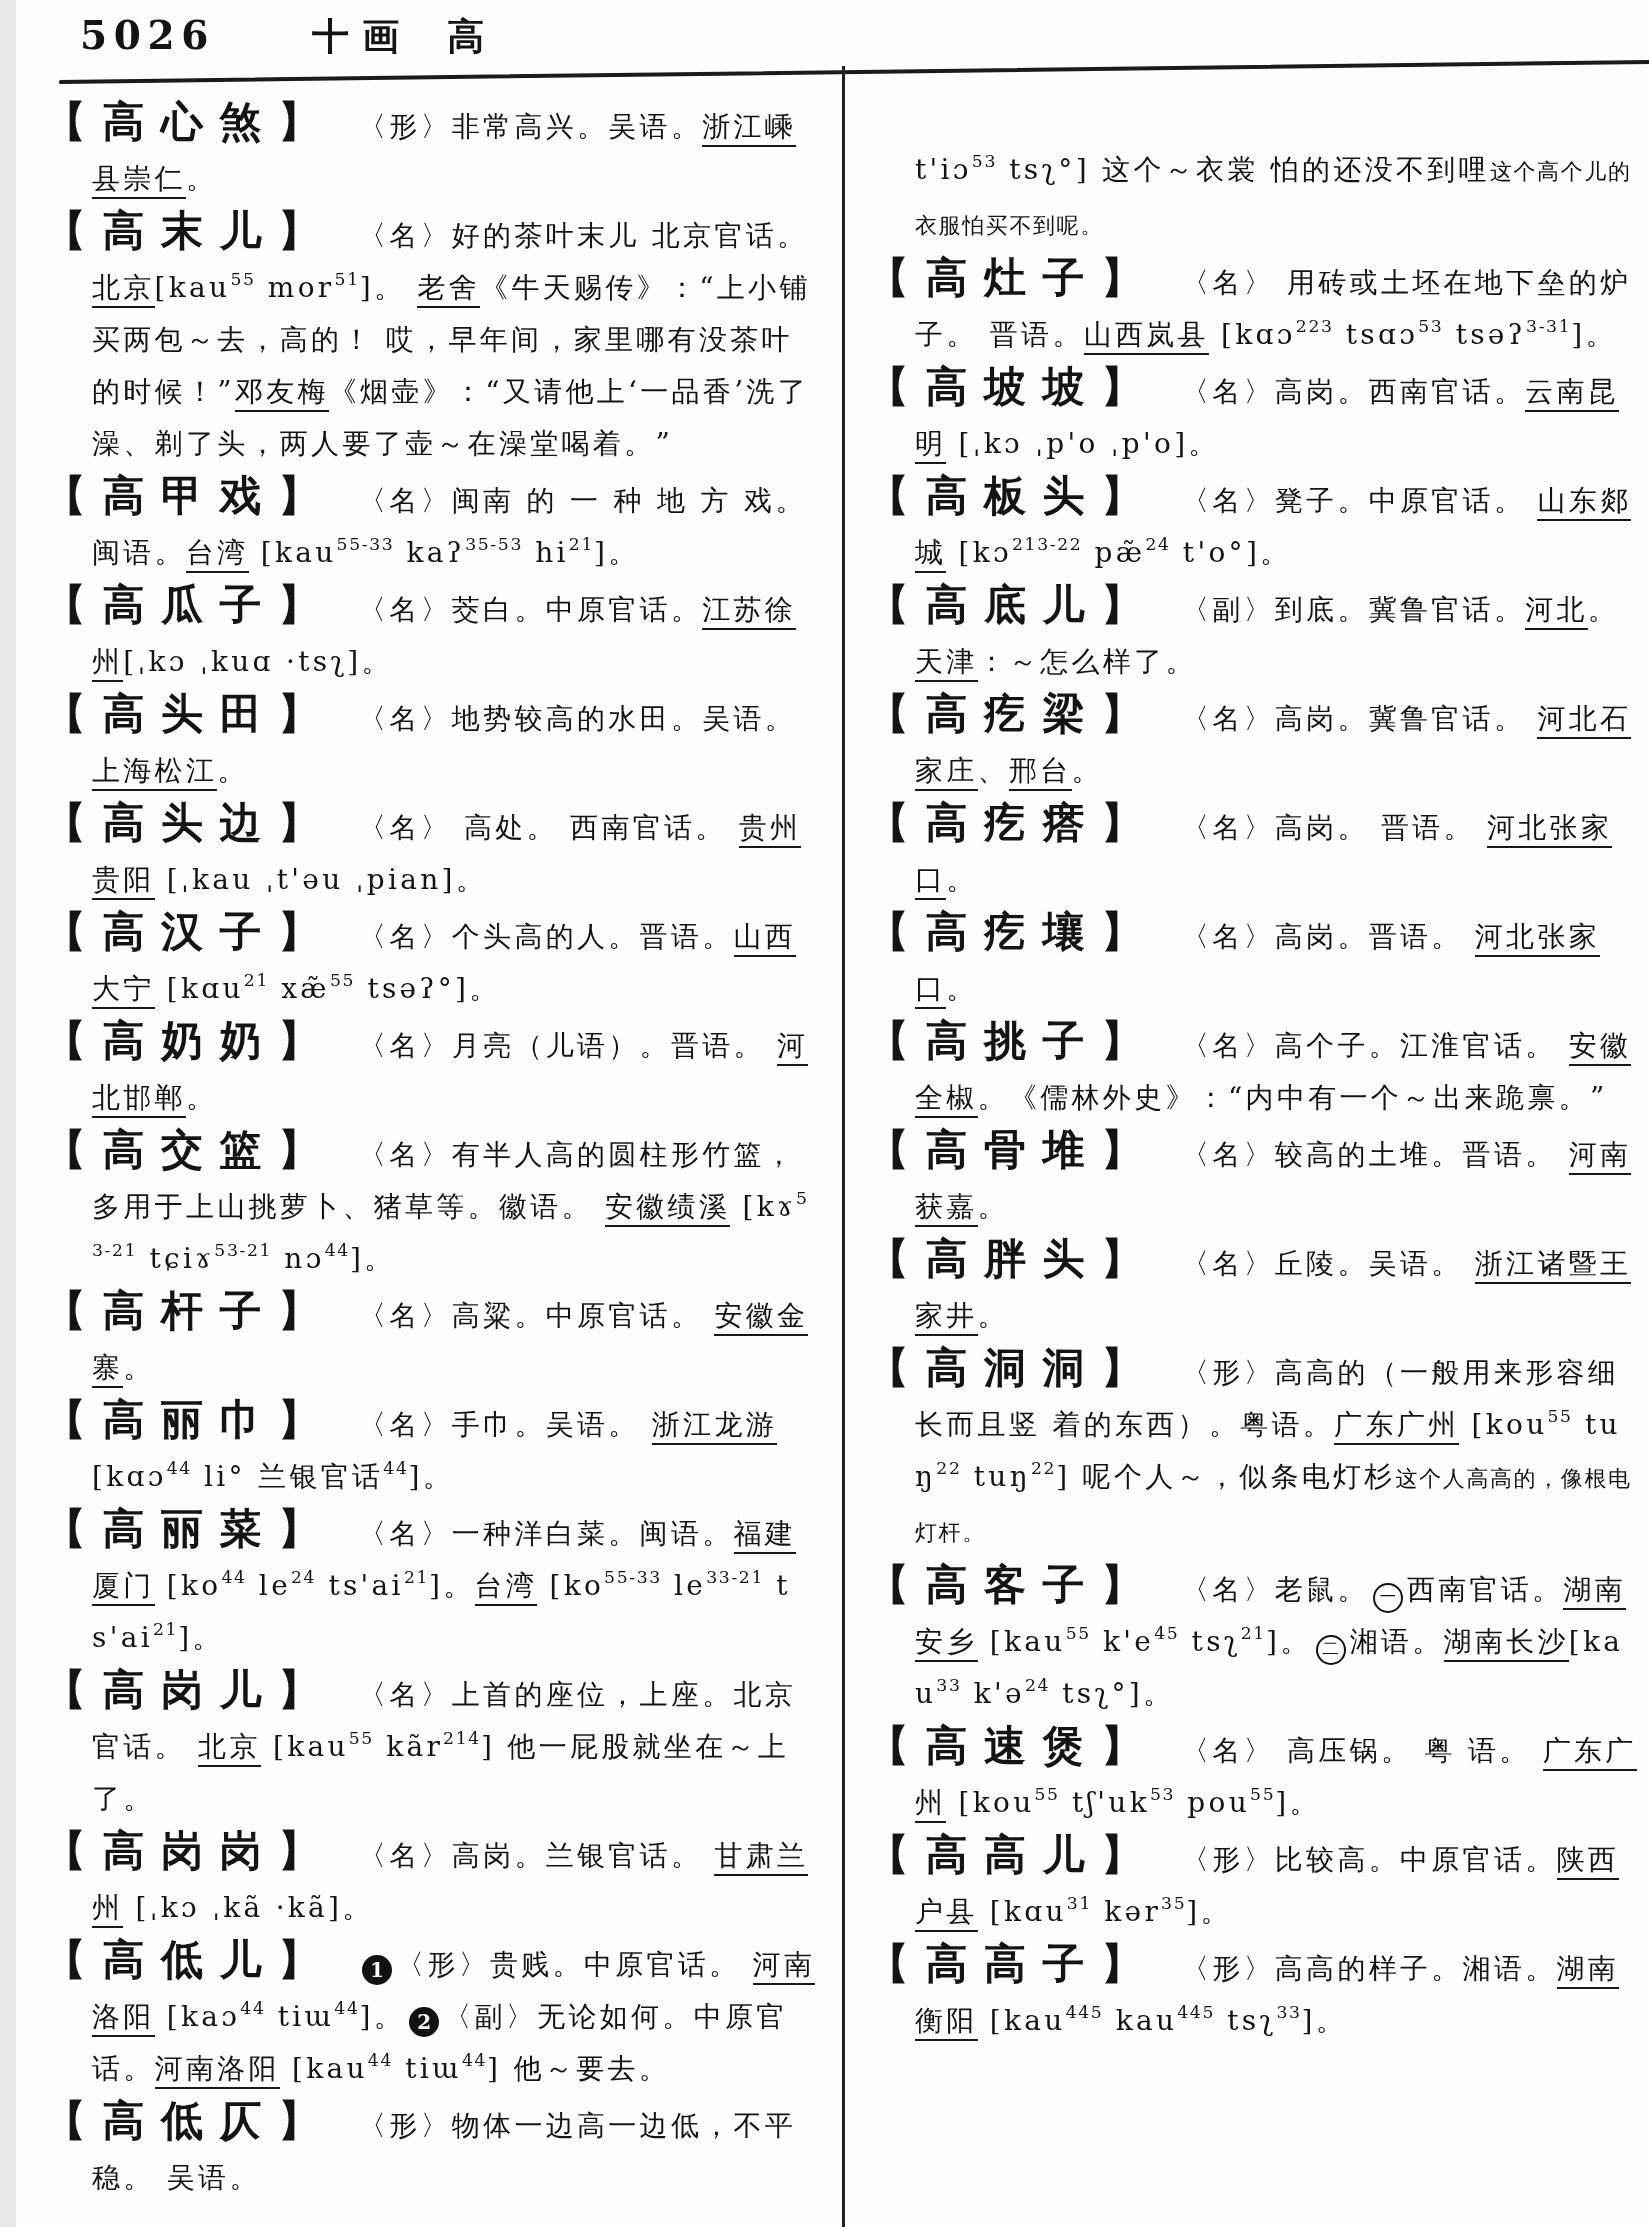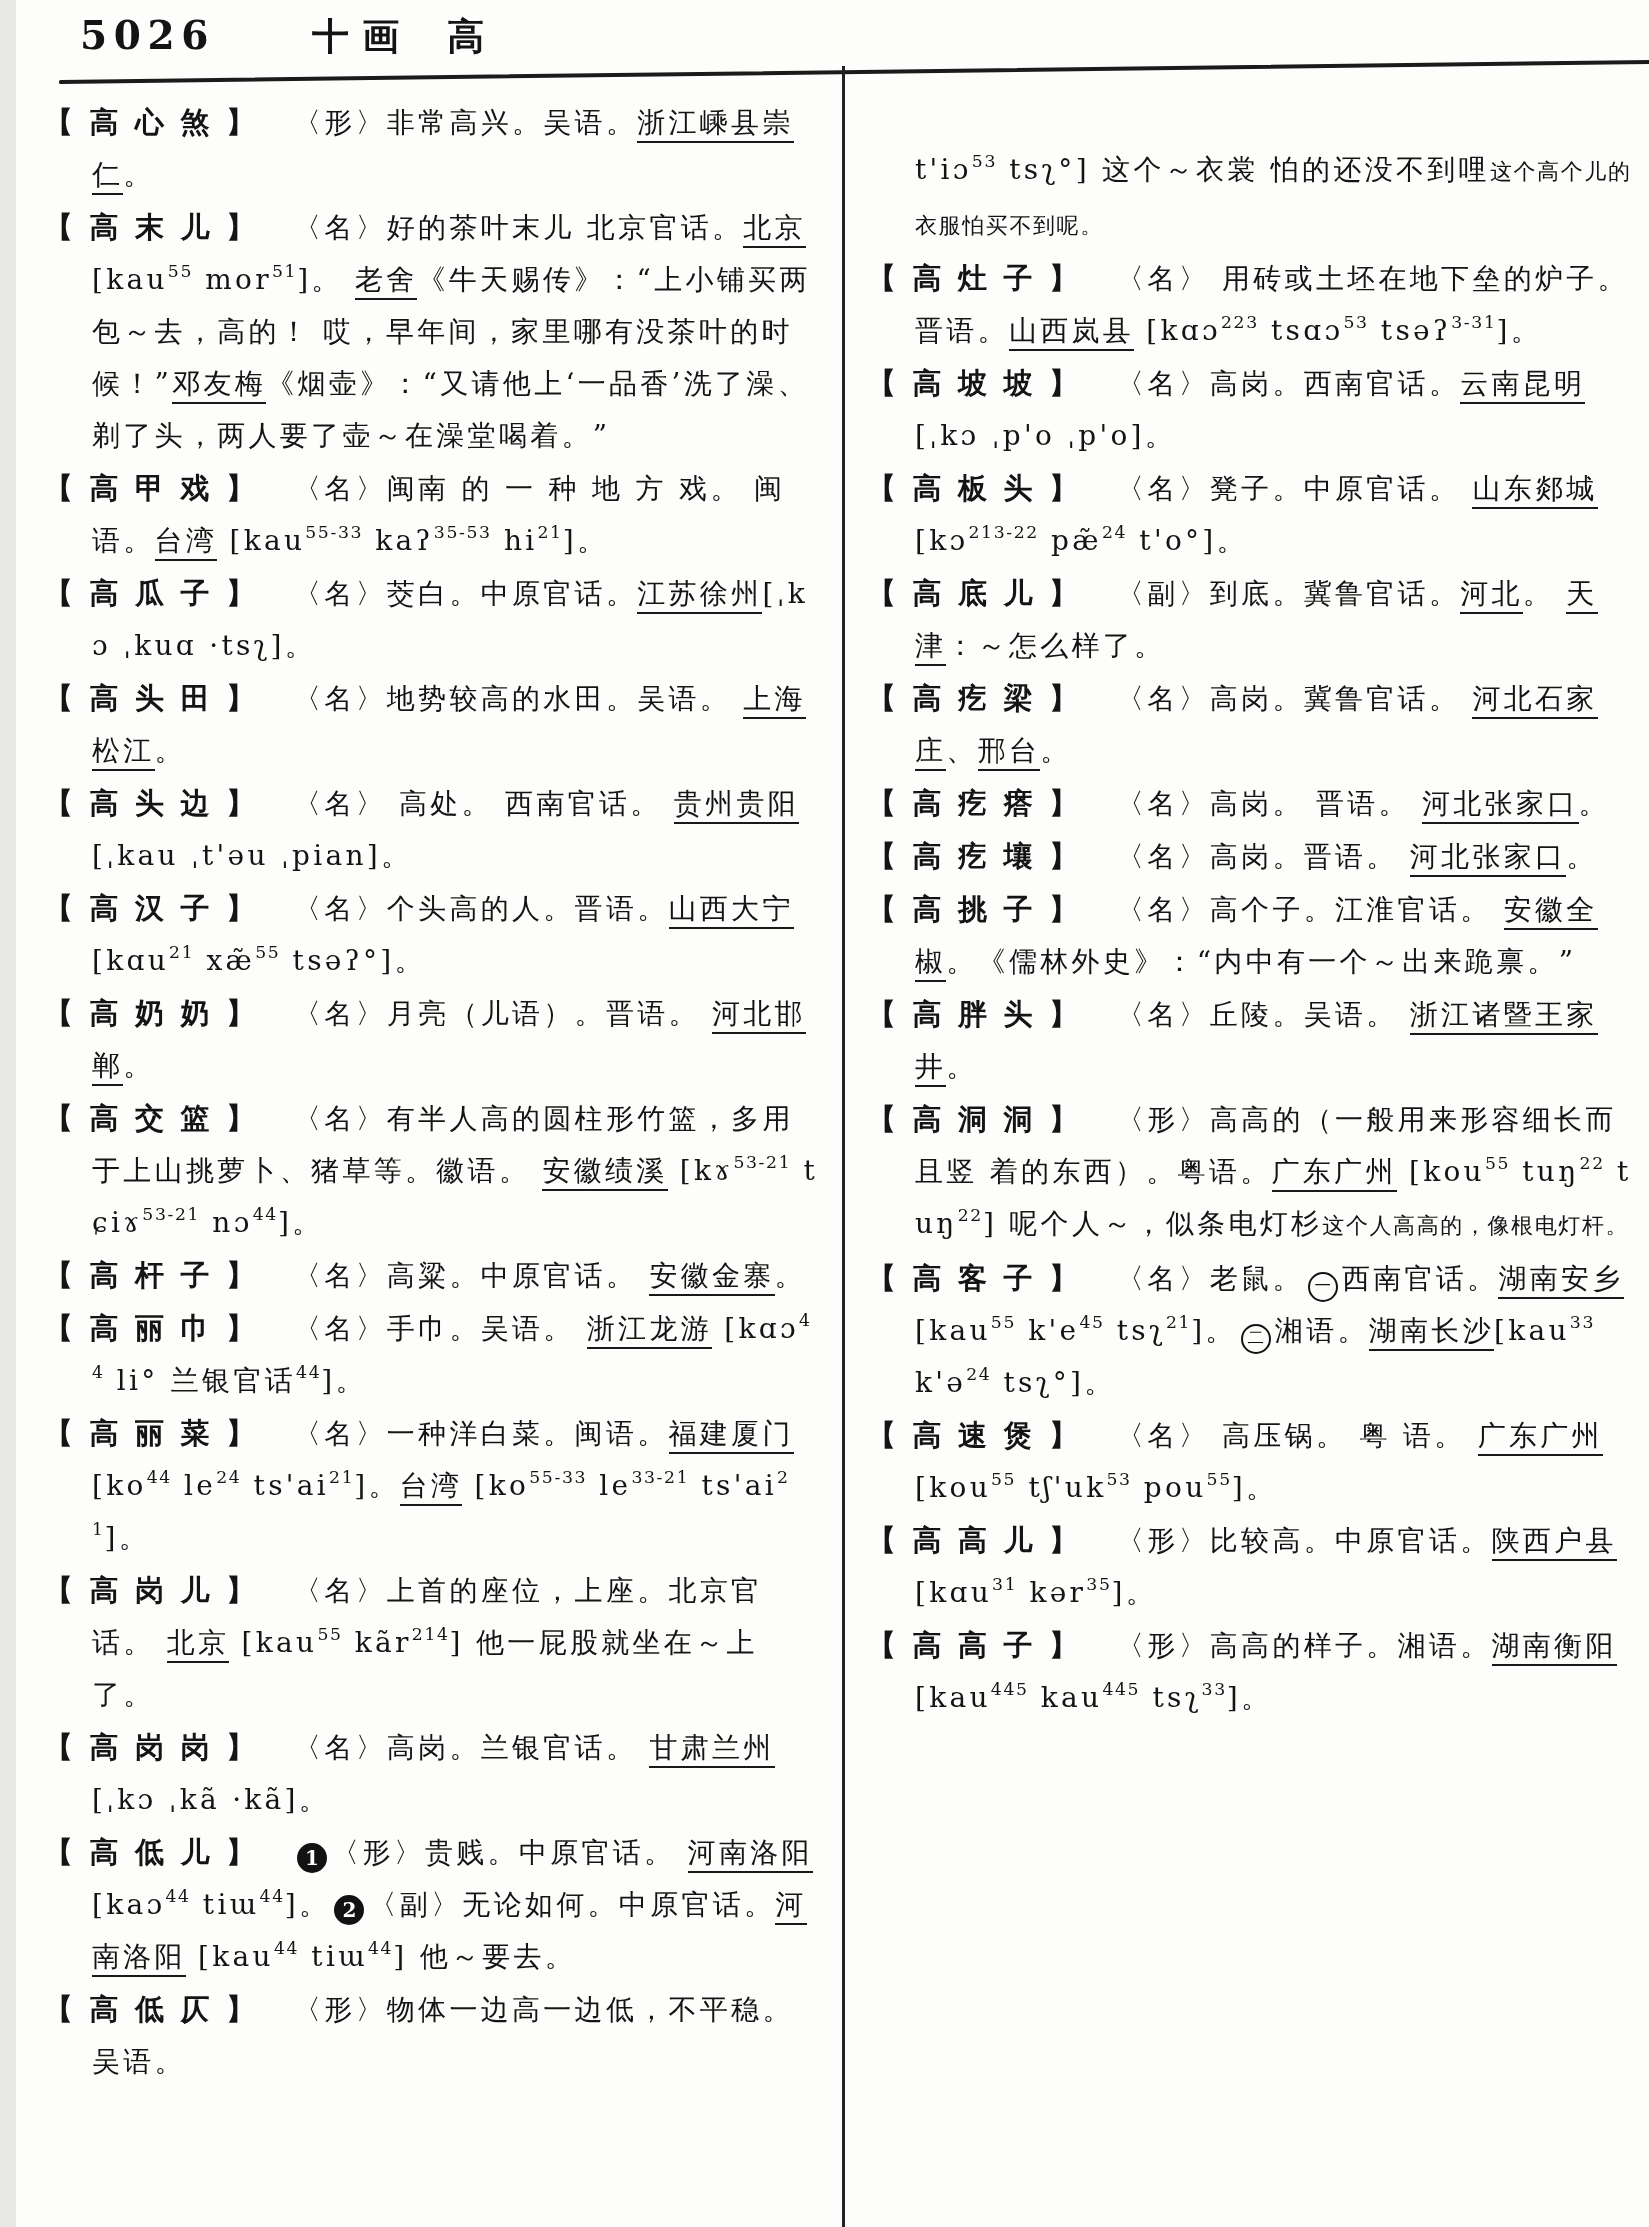--- a/index.html
+++ b/index.html
@@ -15,21 +15,21 @@
   .rad{margin-left:35px;}
   .top-rule{position:absolute;left:43px;top:80px;width:1604px;height:4.1px;background:#1b1b1b;
     transform:rotate(-0.72deg);transform-origin:left center;border-radius:1.6px;}
   .divider{position:absolute;left:826px;top:66px;width:2.5px;height:2161px;background:#222;}
   .col{position:absolute;top:96px;width:774px;}
   .col.left{left:28px;}
   .col.right{left:851px;}
   .entry{margin:0;padding-left:48px;text-indent:-48px;font-size:28px;line-height:52px;
     letter-spacing:3.3px;word-break:break-all;}
   .entry.cont{text-indent:0;margin-top:48px;}
-  .head{font-weight:bold;font-size:29px;letter-spacing:16.5px;margin-right:21.4px;}
+  .head{font-weight:bold;font-size:42px;letter-spacing:16.5px;margin-right:21.4px;}
   .u{border-bottom:2.5px solid #191919;padding-bottom:1.6px;}
   sup.tone{font-size:17.3px;letter-spacing:1.6px;line-height:0;position:relative;top:-12.4px;vertical-align:baseline;}
   .gloss{font-size:22px;letter-spacing:1.6px;}
   .marker{display:inline-block;width:30px;height:30px;border-radius:50%;text-align:center;
     vertical-align:-3.3px;margin:0 4.1px;text-indent:0;letter-spacing:0;}
   .marker.filled{background:#121212;color:#fff;font-size:20px;line-height:30px;font-weight:bold;}
   .marker.open{border:2.5px solid #121212;box-sizing:border-box;color:#121212;font-size:16.5px;line-height:24px;}
 </style>
 </head>
 <body>
@@ -61,20 +61,21 @@
   <div class="col right">
       <p class="entry cont"><span>t'iɔ</span><sup class="tone">53</sup><span> tsʅ°] 这个～衣裳 怕的还没不到哩</span><span class="gloss">这个高个儿的衣服怕买不到呢。</span></p>
       <p class="entry"><span class="head">【高灶子】</span><span>〈名〉 用砖或土坯在地下垒的炉子。 晋语。</span><span class="u">山西岚县</span><span> [kɑɔ</span><sup class="tone">223</sup><span> tsɑɔ</span><sup class="tone">53</sup><span> tsəʔ</span><sup class="tone">3-31</sup><span>]。</span></p>
       <p class="entry"><span class="head">【高坡坡】</span><span>〈名〉高岗。西南官话。</span><span class="u">云南昆明</span><span> [ˌkɔ ˌp'o ˌp'o]。</span></p>
       <p class="entry"><span class="head">【高板头】</span><span>〈名〉凳子。中原官话。 </span><span class="u">山东郯城</span><span> [kɔ</span><sup class="tone">213-22</sup><span> pæ̃</span><sup class="tone">24</sup><span> t'o°]。</span></p>
       <p class="entry"><span class="head">【高底儿】</span><span>〈副〉到底。冀鲁官话。</span><span class="u">河北</span><span>。 </span><span class="u">天津</span><span>：～怎么样了。</span></p>
       <p class="entry"><span class="head">【高疙梁】</span><span>〈名〉高岗。冀鲁官话。 </span><span class="u">河北石家庄</span><span>、</span><span class="u">邢台</span><span>。</span></p>
       <p class="entry"><span class="head">【高疙瘩】</span><span>〈名〉高岗。 晋语。 </span><span class="u">河北张家口</span><span>。</span></p>
       <p class="entry"><span class="head">【高疙壤】</span><span>〈名〉高岗。晋语。 </span><span class="u">河北张家口</span><span>。</span></p>
       <p class="entry"><span class="head">【高挑子】</span><span>〈名〉高个子。江淮官话。 </span><span class="u">安徽全椒</span><span>。《儒林外史》：“内中有一个～出来跪禀。”</span></p>
+      <p class="entry"><span class="head">【高骨堆】</span><span>〈名〉较高的土堆。晋语。 </span><span class="u">河南获嘉</span><span>。</span></p>
       <p class="entry"><span class="head">【高胖头】</span><span>〈名〉丘陵。吴语。 </span><span class="u">浙江诸暨王家井</span><span>。</span></p>
       <p class="entry"><span class="head">【高洞洞】</span><span>〈形〉高高的（一般用来形容细长而且竖 着的东西）。粤语。</span><span class="u">广东广州</span><span> [kou</span><sup class="tone">55</sup><span> tuŋ</span><sup class="tone">22</sup><span> tuŋ</span><sup class="tone">22</sup><span>] 呢个人～，似条电灯杉</span><span class="gloss">这个人高高的，像根电灯杆。</span></p>
       <p class="entry"><span class="head">【高客子】</span><span>〈名〉老鼠。</span><span class="marker open">一</span><span>西南官话。</span><span class="u">湖南安乡</span><span> [kau</span><sup class="tone">55</sup><span> k'e</span><sup class="tone">45</sup><span> tsʅ</span><sup class="tone">21</sup><span>]。</span><span class="marker open">二</span><span>湘语。</span><span class="u">湖南长沙</span><span>[kau</span><sup class="tone">33</sup><span> k'ə</span><sup class="tone">24</sup><span> tsʅ°]。</span></p>
       <p class="entry"><span class="head">【高速煲】</span><span>〈名〉 高压锅。 粤 语。 </span><span class="u">广东广州</span><span> [kou</span><sup class="tone">55</sup><span> tʃ'uk</span><sup class="tone">53</sup><span> pou</span><sup class="tone">55</sup><span>]。</span></p>
       <p class="entry"><span class="head">【高高儿】</span><span>〈形〉比较高。中原官话。</span><span class="u">陕西户县</span><span> [kɑu</span><sup class="tone">31</sup><span> kər</span><sup class="tone">35</sup><span>]。</span></p>
       <p class="entry"><span class="head">【高高子】</span><span>〈形〉高高的样子。湘语。</span><span class="u">湖南衡阳</span><span> [kau</span><sup class="tone">445</sup><span> kau</span><sup class="tone">445</sup><span> tsʅ</span><sup class="tone">33</sup><span>]。</span></p>
     </div>
 </div>
 
 

